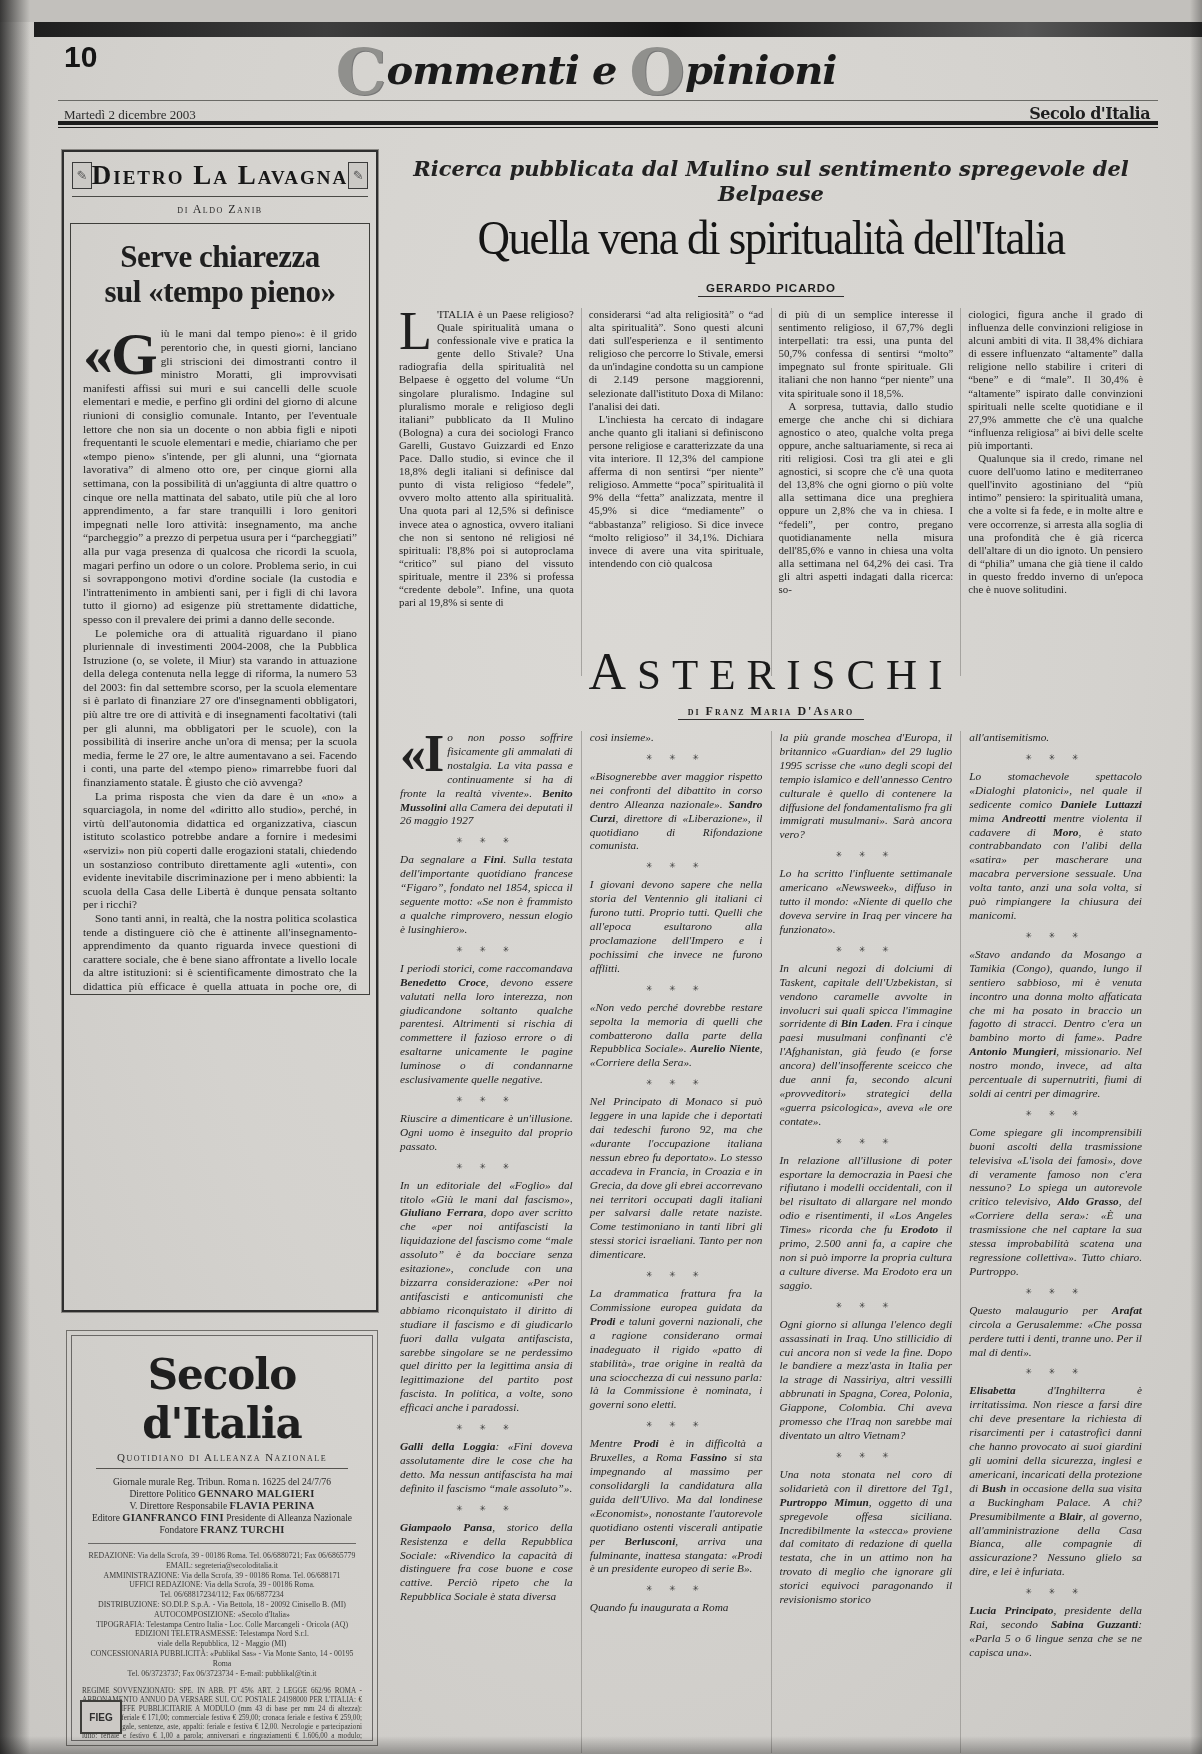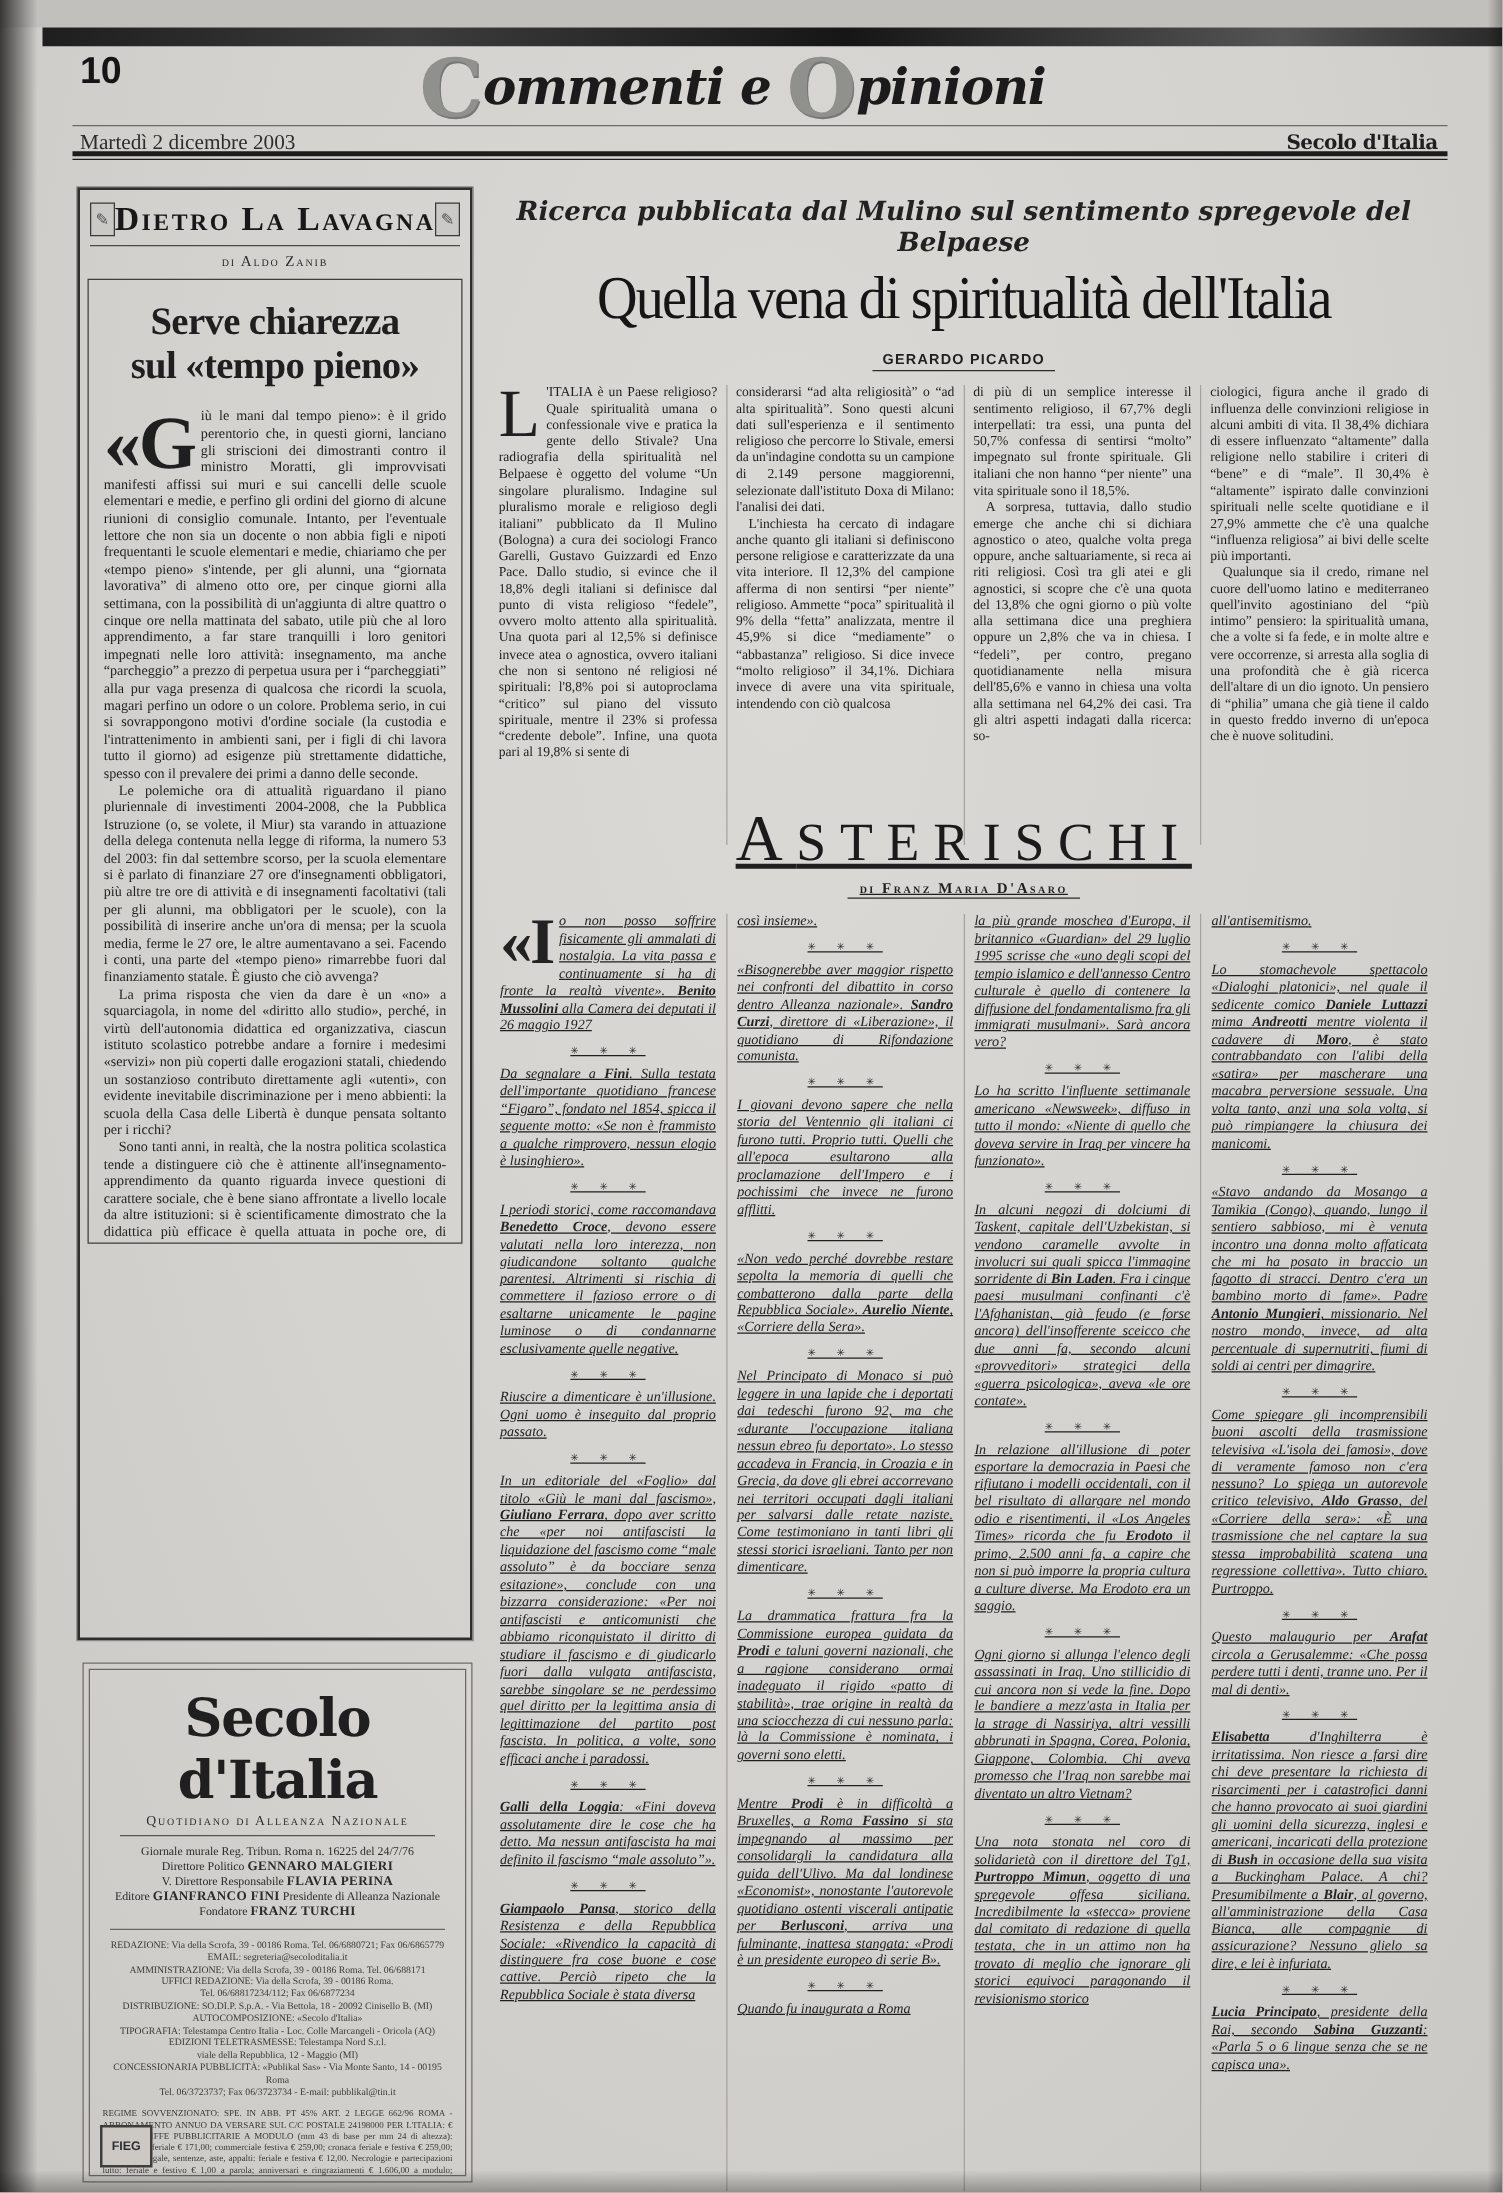--- a/index.html
+++ b/index.html
@@ -17,21 +17,21 @@
 
   
   .pageno{position:absolute;top:40px;left:64px;font:700 30px "Liberation Sans",sans-serif;color:#151515;}
   .section-title{position:absolute;top:30px;left:0;right:30px;text-align:center;white-space:nowrap;}
   .section-title .bigcap{display:inline-block;font-family:"DejaVu Serif",serif;font-weight:700;font-size:64px;
     line-height:1;color:#90908d;transform:translateY(10px);text-shadow:1px 1px 0 #777;}
   .section-title .ital{font-family:"DejaVu Serif",serif;font-style:italic;font-weight:700;font-size:40px;
     letter-spacing:-1px;color:#1b1b1b;}
   .hrule1{position:absolute;top:100px;left:58px;right:44px;height:1px;background:#6a6a66;}
   .dateline{position:absolute;top:104px;left:64px;right:52px;display:flex;justify-content:space-between;align-items:baseline;}
-  .dateline .date{font-size:17px;color:#2c2c2c;}
+  .dateline .date{font-size:13px;color:#2c2c2c;}
   .dateline .paper{font-family:"DejaVu Serif",serif;font-weight:700;font-size:16px;letter-spacing:-0.5px;}
   .hrule2{position:absolute;top:121px;left:58px;right:44px;height:2px;border-top:4px solid #1c1c1c;border-bottom:1px solid #1c1c1c;}
 
   
   .lavagna{position:absolute;left:62px;top:150px;width:316px;height:1162px;border:2px solid #2e2e2e;
     box-shadow:0 0 0 1px #8a8884;padding:4px 6px;box-sizing:border-box;}
   .lav-head{display:flex;align-items:center;justify-content:space-between;padding:4px 2px 2px;}
   .lav-icon{width:30px;height:25px;border:1px solid #3a3a3a;background:#cbc9c5;color:#555;
     display:flex;align-items:center;justify-content:center;font-size:13px;}
   .lav-rubric{font-variant:small-caps;font-weight:600;font-size:27px;letter-spacing:2px;color:#181818;white-space:nowrap;}
@@ -67,21 +67,21 @@
   .art-byline span{font:700 11.5px "Liberation Sans",sans-serif;letter-spacing:1px;text-transform:uppercase;
     border-bottom:1px solid #2c2c2c;padding:0 8px 2px;}
   .art-cols{display:flex;margin-top:12px;height:368px;overflow:hidden;}
   .acol{flex:1;padding:0 7px;overflow:hidden;}
   .acol + .acol{border-left:1px solid #a5a39f;}
   .acol p{font-size:10.9px;line-height:13.1px;text-align:justify;margin:0;text-indent:10px;}
   .acol p:first-child{text-indent:0;}
   .dropcap-l{float:left;font-size:54px;line-height:43px;padding:2px 5px 0 0;font-weight:500;}
 
   
-  .ast{position:absolute;left:392px;top:642px;width:758px;height:1108px;text-decoration:underline;}
+  .ast{position:absolute;left:392px;top:642px;width:758px;height:1108px;}
   .ast-title{text-align:center;font-size:43px;letter-spacing:11px;font-weight:500;text-transform:uppercase;color:#1a1a1a;}
   .ast-title::first-letter{font-size:52px;}
   .ast-byline{text-align:center;margin-top:0;}
   .ast-byline span{font-variant:small-caps;font-weight:600;font-size:12px;letter-spacing:2px;
     border-bottom:1px solid #2c2c2c;padding:0 10px 1px;}
   .ast-cols{display:flex;margin-top:12px;height:1022px;overflow:hidden;}
   .xcol{flex:1;padding:0 8px;overflow:hidden;}
   .xcol + .xcol{border-left:1px solid #a5a39f;}
   .xitem{font-style:italic;font-size:11.3px;line-height:13.9px;text-align:justify;margin:0;color:#222;}
   .sep{text-align:center;font-family:"DejaVu Sans",sans-serif;font-size:8px;letter-spacing:7px;margin:8px 0;color:#2e2e2e;}

